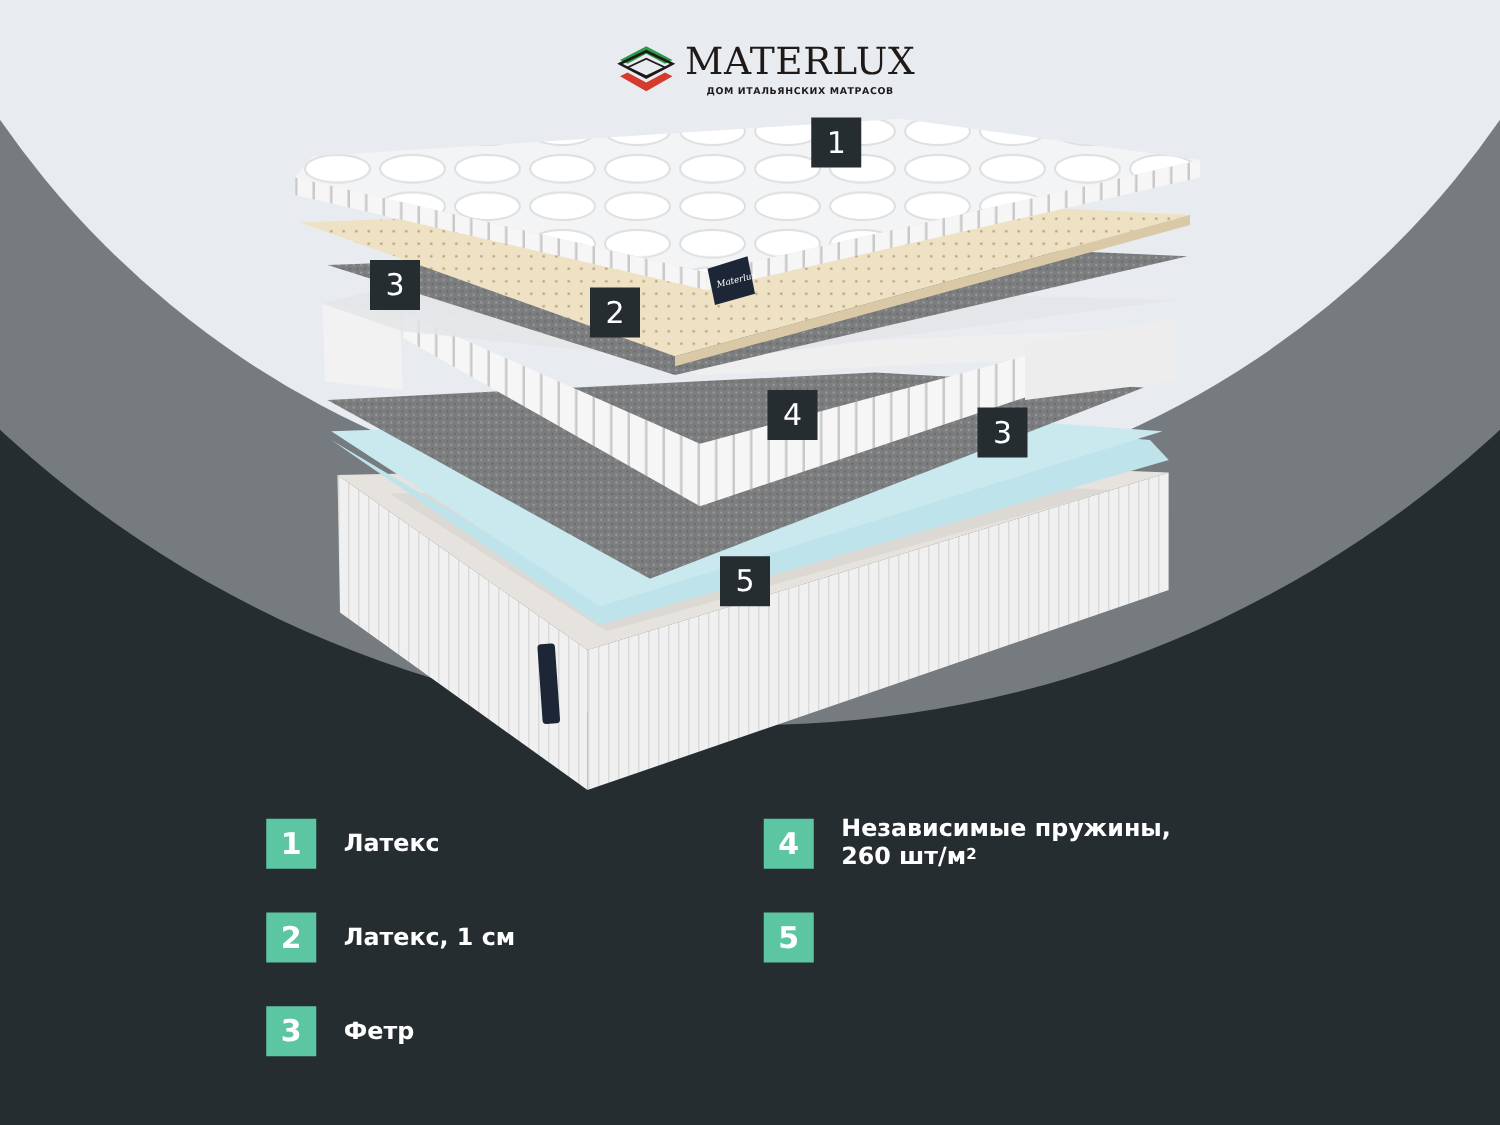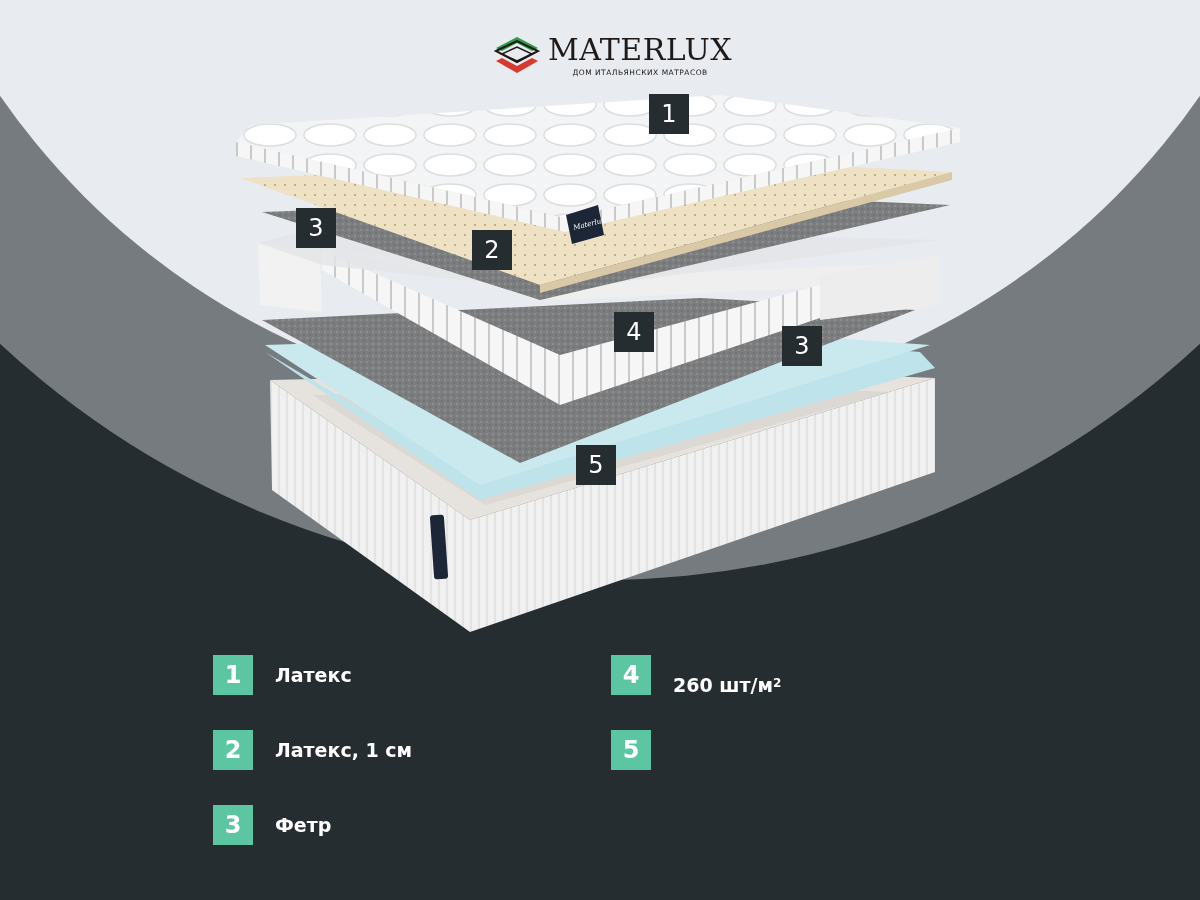--- a/index.html
+++ b/index.html
@@ -26,21 +26,21 @@
     .logo {
       position: absolute; left: 492px; top: 34px;
       display: flex; align-items: center; gap: 6px;
     }
     .logo-text-wrap { display: flex; flex-direction: column; align-items: center; }
     .logo-word {
       font-family: "DejaVu Serif", "Liberation Serif", serif;
       font-size: 30px; letter-spacing: 0.5px; color: #1f1a18; line-height: 32px;
     }
     .logo-tag {
-      font-size: 7.5px; font-weight: normal; color: #1f1a18; letter-spacing: 0.5px; margin-top: 2px;
+      font-size: 7.5px; font-weight: bold; color: #1f1a18; letter-spacing: 0.5px; margin-top: 2px;
     }
     .illustration { position: absolute; left: 0; top: 0; width: 1200px; height: 640px; }
     .badge-dark {
       position: absolute; width: 40px; height: 40px;
       background: #262d31; color: #ffffff;
       font-size: 24px; line-height: 40px; text-align: center;
       font-family: "DejaVu Sans", sans-serif;
     }
     .legend-item { position: absolute; display: flex; align-items: flex-start; }
     .badge-green {
@@ -144,19 +144,19 @@
   <div class="badge-green">2</div>
   <div class="legend-label">Латекс, 1 см</div>
 </div>
 <div class="legend-item" style="left:213px; top:805px;">
   <div class="badge-green">3</div>
   <div class="legend-label">Фетр</div>
 </div>
 <div class="legend-item" style="left:611px; top:655px;">
   <div class="badge-green">4</div>
   <div class="legend-label two-line">
-    <br>
+    <span>Независимые пружины,</span><br>
     <span>260 шт/м</span><sup>2</sup>
   </div>
 </div>
 <div class="legend-item" style="left:611px; top:730px;">
   <div class="badge-green">5</div>
 </div>
 
 </body></html>

